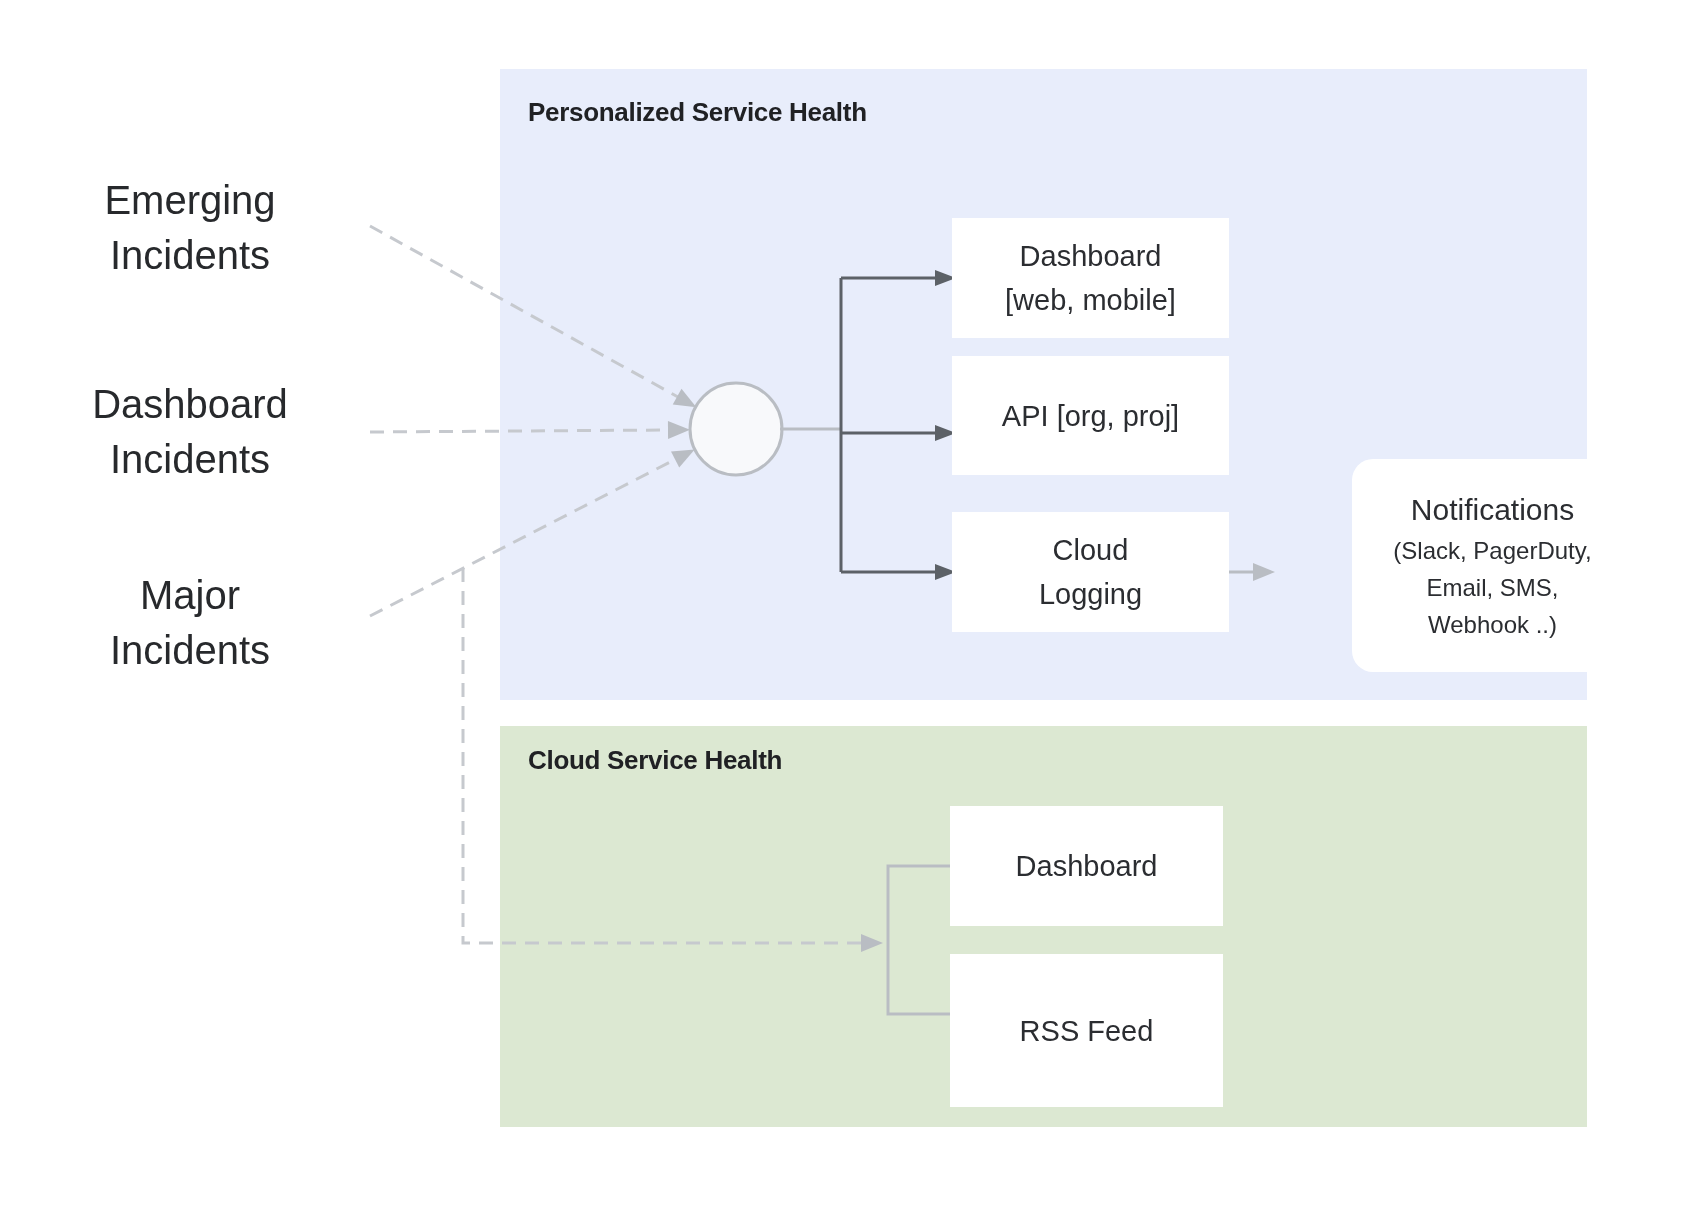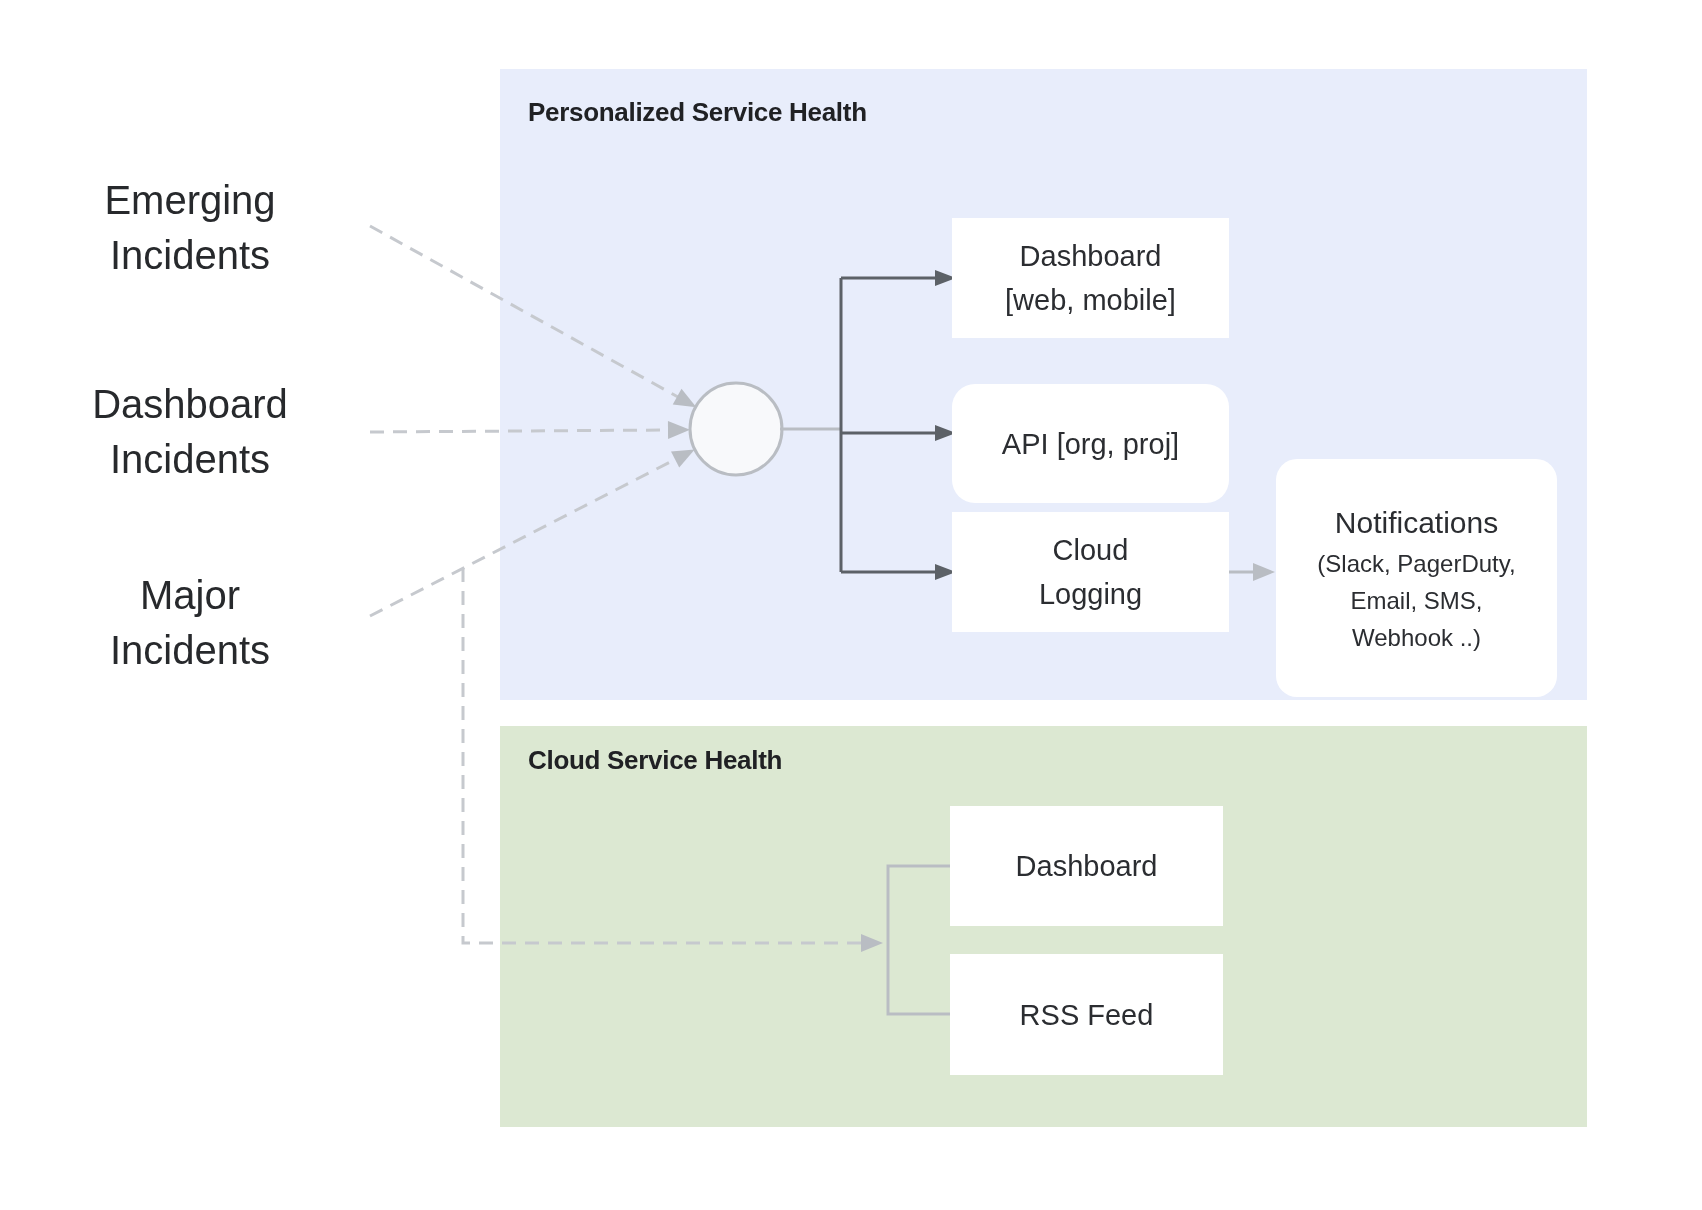--- a/index.html
+++ b/index.html
@@ -34,27 +34,27 @@
   }
   .label-emerging{top:173px;}
   .label-confirmed{top:377px;}
   .label-major{top:568px;}
   .node{
     position:absolute;z-index:2;background:var(--c-node);
     display:flex;flex-direction:column;align-items:center;justify-content:center;
     text-align:center;font-size:29px;line-height:44px;color:var(--c-body);
   }
   .node-dash-web{left:952px;top:218px;width:277px;height:120px;}
-  .node-api{left:952px;top:384px;width:277px;height:119px;border-radius:23px;}
+  .node-api{left:952px;top:356px;width:277px;height:119px;}
   .node-cloud-logging{left:952px;top:512px;width:277px;height:120px;}
-  .node-notifications{left:1276px;top:459px;width:281px;height:238px;border-radius:21px;}
+  .node-notifications{left:1352px;top:459px;width:281px;height:213px;border-radius:21px;}
   .node-notifications .notif-title{font-size:30px;line-height:44px;}
   .node-notifications .notif-sub{font-size:24px;line-height:37px;}
   .node-green-dashboard{left:950px;top:806px;width:273px;height:120px;}
-  .node-rss{left:950px;top:954px;width:273px;height:121px;}
+  .node-rss{left:950px;top:954px;width:273px;height:153px;}
   span{display:block;text-align:center;}
 </style>
 </head>
 <body>
 
 <div class="stage">
 
   <div class="panel panel-blue"></div>
   <div class="panel panel-green"></div>
 

